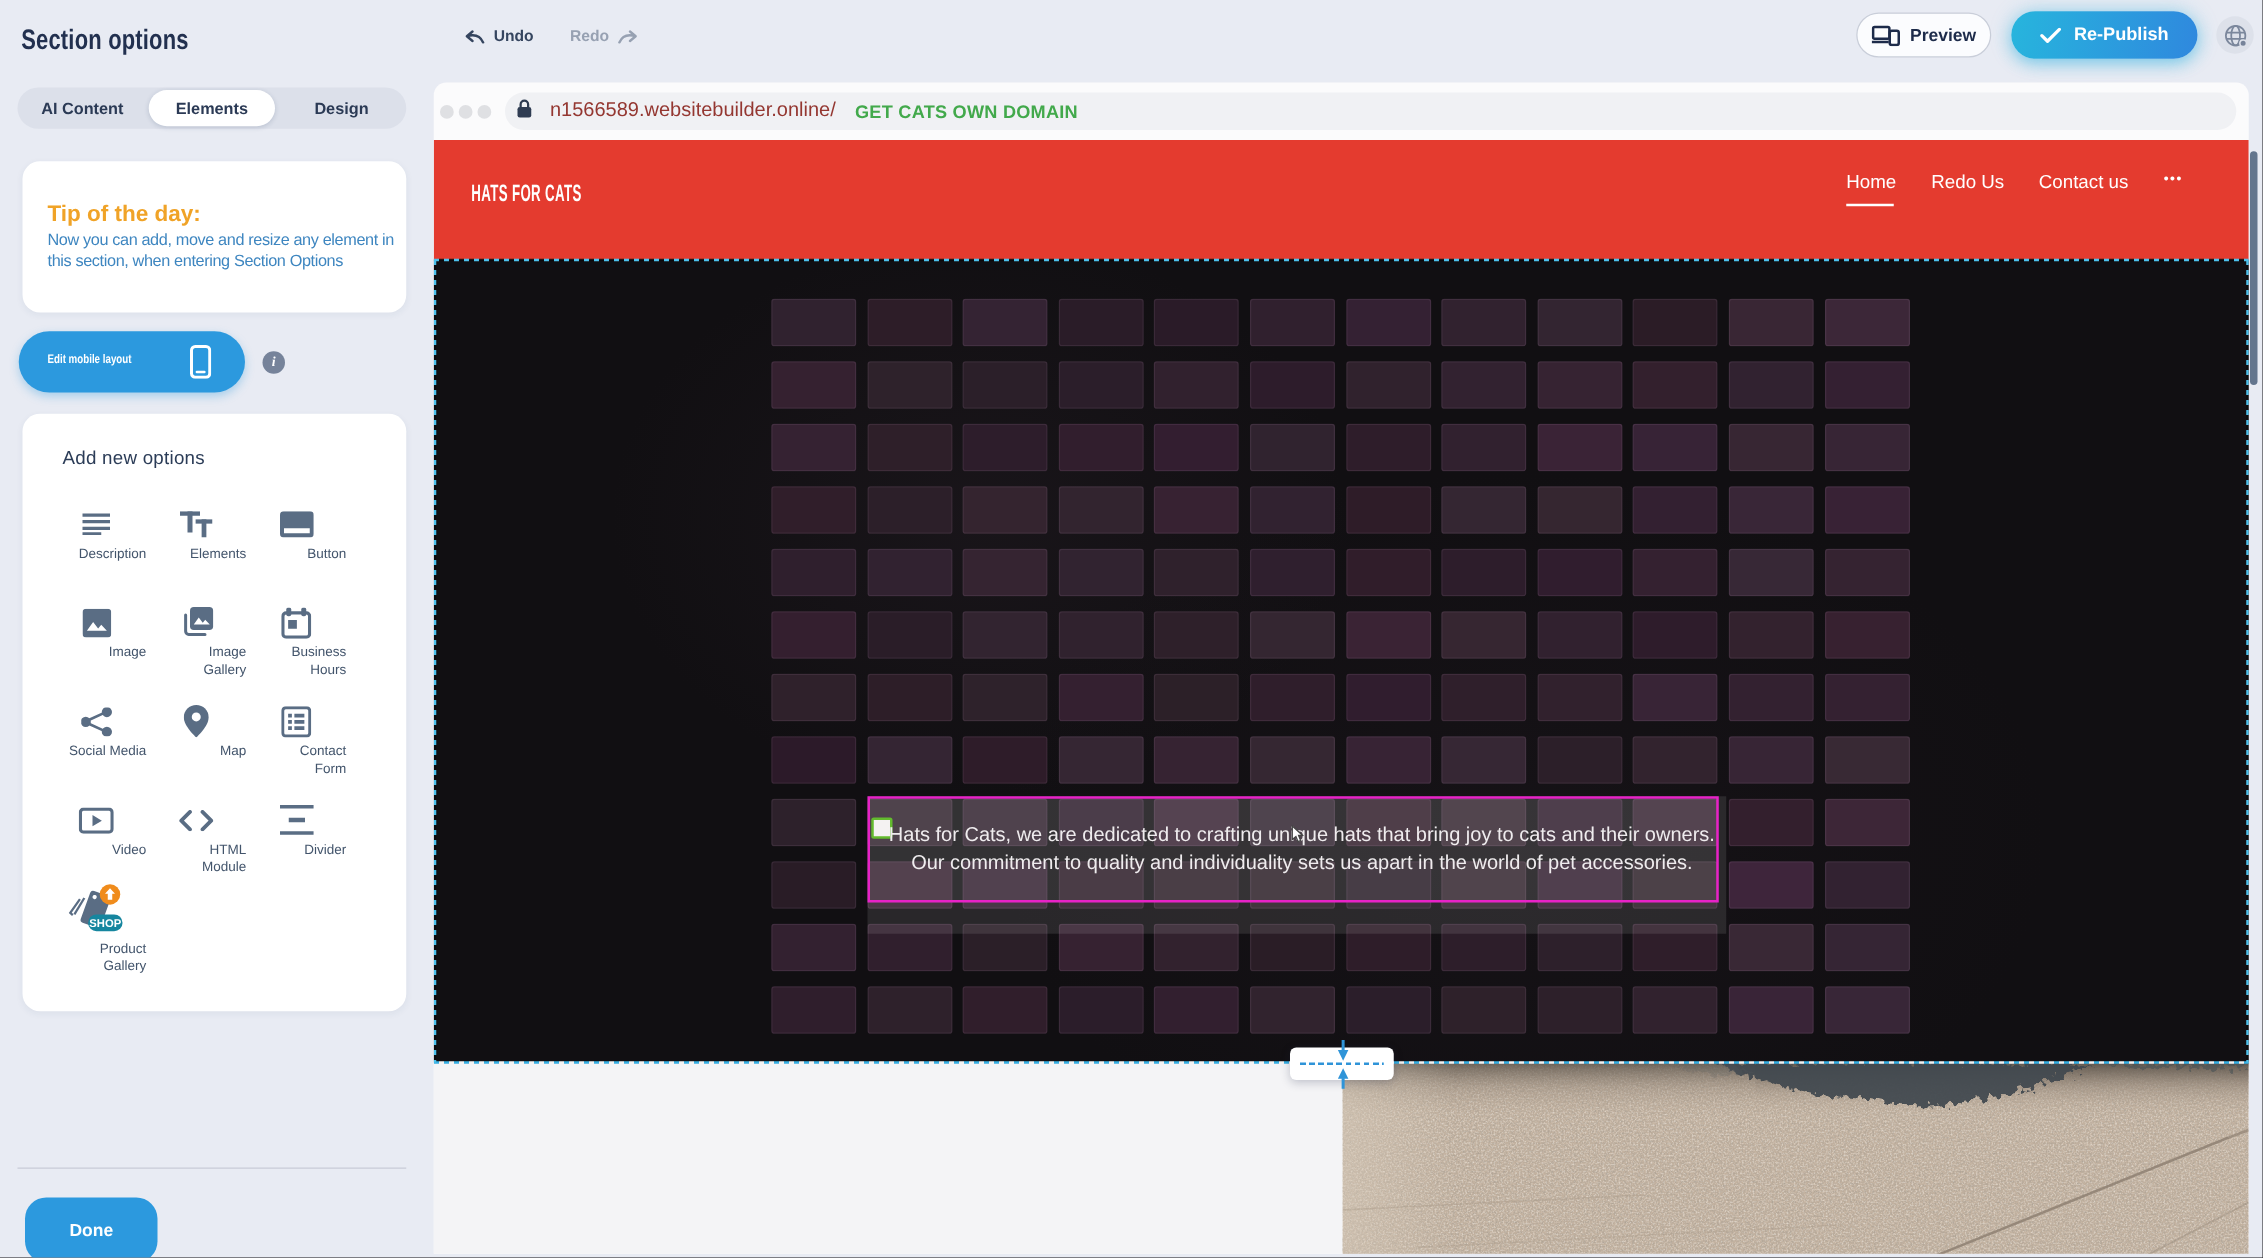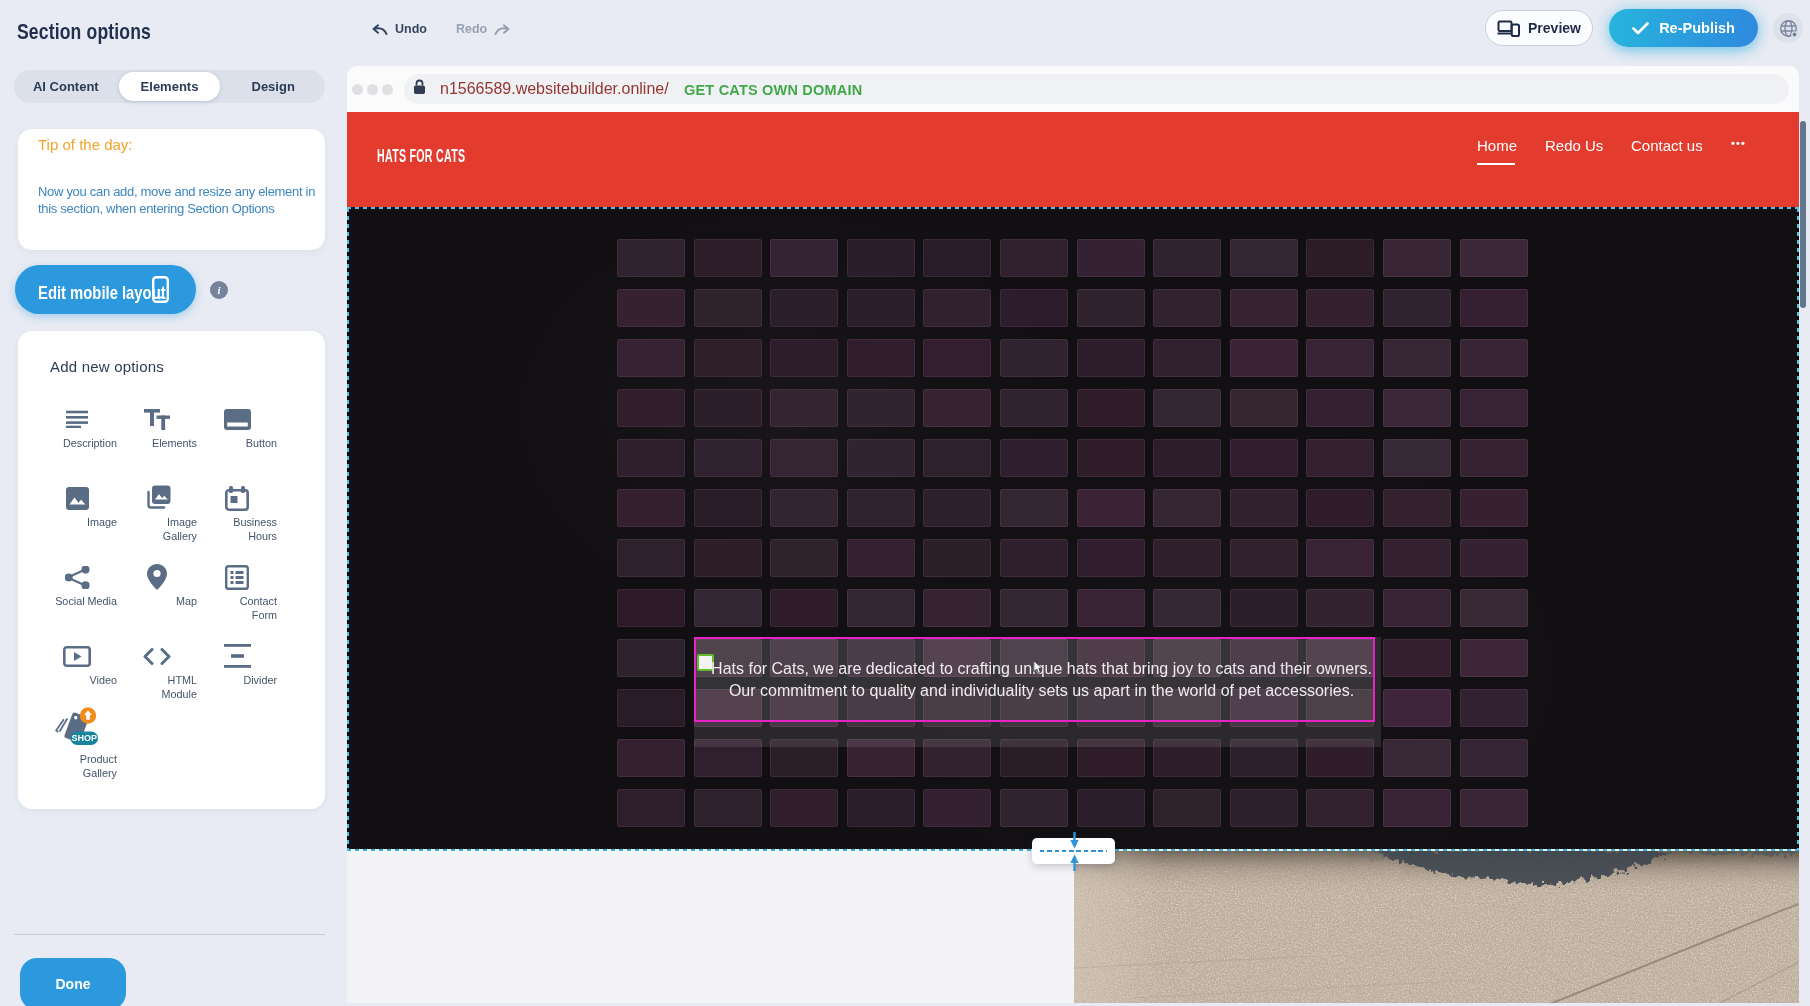--- a/index.html
+++ b/index.html
@@ -10,23 +10,23 @@
 .undo{left:372px;top:22px;display:flex;align-items:center;gap:7px;font-size:12.5px;font-weight:bold;color:#35455f}
 .redo{left:456px;top:22px;display:flex;align-items:center;gap:7px;font-size:12.5px;font-weight:bold;color:#97a1b2}
 .pvw{left:1485px;top:10px;width:108px;height:36px;border:1.5px solid #c9ced9;border-radius:18px;background:#fbfcfe;display:flex;align-items:center;justify-content:center;gap:8px;font-size:14px;font-weight:bold;color:#1d2b4a}
 .rpb{left:1609px;top:9px;width:149px;height:38px;border-radius:19px;background:linear-gradient(100deg,#27b5dd 0%,#2f88de 100%);box-shadow:0 4px 12px rgba(41,175,224,.45),0 0 18px rgba(41,175,224,.28);display:flex;align-items:center;justify-content:center;gap:10px;font-size:14.5px;font-weight:bold;color:#fff}
 .globe{left:1773px;top:13px;width:30px;height:30px;border-radius:50%;background:#dde1ea;display:flex;align-items:center;justify-content:center}
 
 .tabs{left:14px;top:70px;width:311px;height:33px;border-radius:16.5px;background:#dce0ea;display:flex;align-items:center;font-size:13px;font-weight:bold;color:#2b3a55}
 .tab{flex:1;text-align:center}
 .tabactive{position:absolute;left:105px;top:2px;width:101px;height:29px;background:#fff;border-radius:14.5px;box-shadow:0 1px 4px rgba(30,50,90,.18);display:flex;align-items:center;justify-content:center}
 .tipcard{left:18px;top:129px;width:307px;height:121px;background:#fff;border-radius:14px;box-shadow:0 2px 6px rgba(40,60,100,.06)}
-.tiptitle{left:38px;top:136px;font-size:15px;font-weight:normal;color:#f0a327}
+.tiptitle{left:38px;top:161px;font-size:18px;font-weight:bold;color:#f0a327}
 .tipbody{left:38px;top:184px;width:292px;font-size:13px;letter-spacing:-0.3px;line-height:16.5px;color:#3e86c0}
-.eml{left:15px;top:265px;width:181px;height:49px;border-radius:24.5px;background:#2c99de;box-shadow:0 3px 8px rgba(44,153,222,.35);color:#fff;font-size:19px;font-weight:bold}
+.eml{left:15px;top:265px;width:181px;height:49px;border-radius:24.5px;background:#2c99de;box-shadow:0 3px 8px rgba(44,153,222,.35);color:#fff;font-size:10px;font-weight:bold}
 .inf{left:210px;top:281px;width:18px;height:18px;border-radius:50%;background:#76839a;color:#fff;font-size:11px;font-weight:bold;display:flex;align-items:center;justify-content:center;font-family:"Liberation Serif",serif;font-style:italic}
 .addcard{left:18px;top:331px;width:307px;height:478px;background:#fff;border-radius:14px;box-shadow:0 2px 6px rgba(40,60,100,.06)}
 .addtitle{left:50px;top:358px;font-size:15px;font-weight:500;color:#2b3c57;letter-spacing:.2px}
 .cell{position:absolute;width:80px;text-align:right}
 .cell .lbl{font-size:10.8px;color:#42546b;line-height:13.5px;margin-top:5px}
 .cell svg{display:block;margin:0 auto}
 .sep{left:14px;top:934px;width:311px;height:1px;background:#c7ccd8}
 .done{left:20px;top:958px;width:106px;height:52px;border-radius:17px;background:#2c99de;display:flex;align-items:center;justify-content:center;color:#fff;font-size:14px;font-weight:bold}
 
 .browser{left:347px;top:66px;width:1452px;height:937px;background:#fbfbfc;border-radius:10px 10px 0 0;overflow:hidden}

